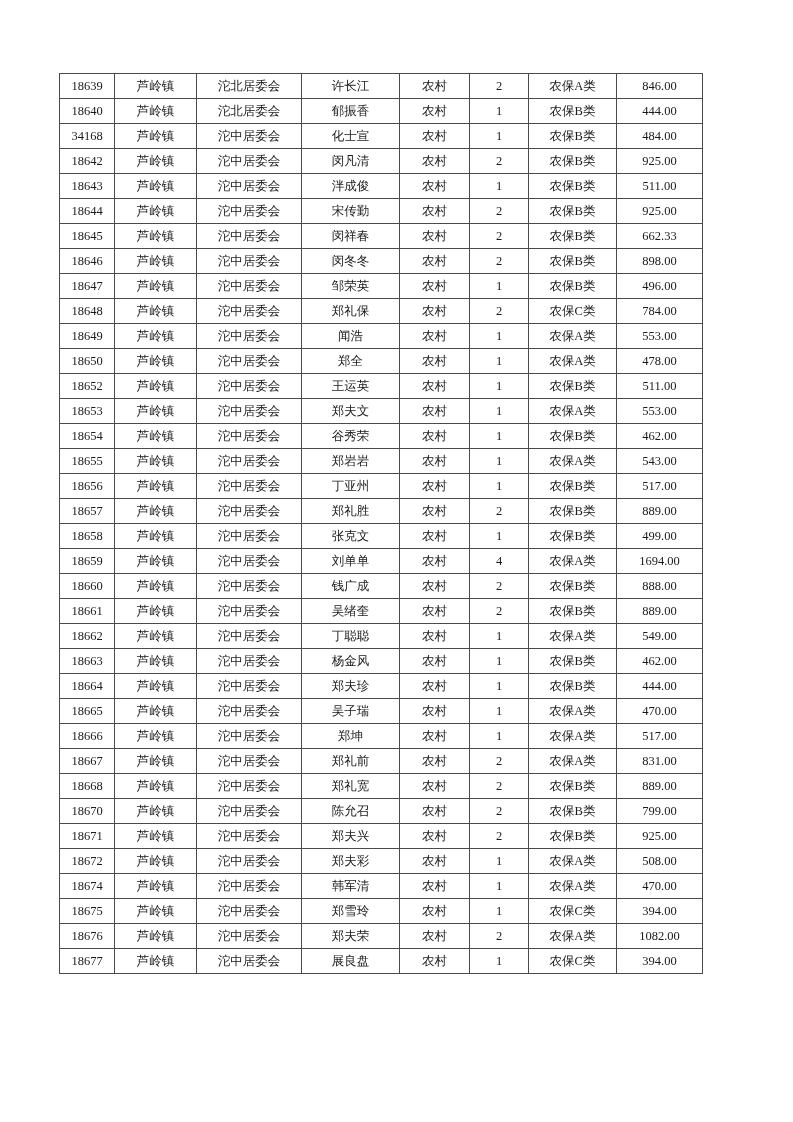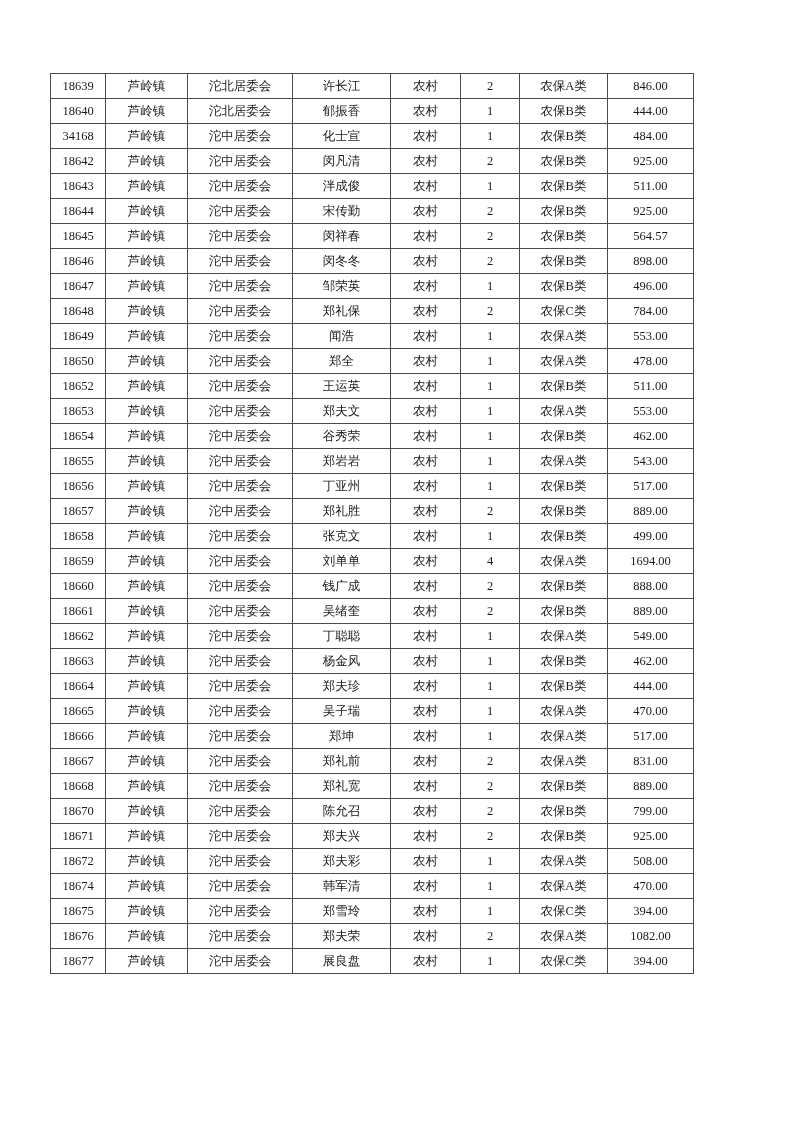--- a/index.html
+++ b/index.html
@@ -11,21 +11,21 @@
     position: relative;
     width: 793px;
     height: 1122px;
     background: #ffffff;
     overflow: hidden;
     font-family: "Liberation Serif", "DejaVu Serif", serif;
     color: #000000;
   }
   table.grid {
     position: absolute;
-    left: 50px;
+    left: 59px;
     top: 73px;
     border-collapse: collapse;
     table-layout: fixed;
   }
   table.grid td {
     border: 1px solid #4a4a4a;
     height: 24px;
     line-height: 24px;
     padding: 0 2px;
     font-size: 12.5px;
@@ -121,21 +121,21 @@
           <td>925.00</td>
         </tr>
         <tr>
           <td>18645</td>
           <td>芦岭镇</td>
           <td>沱中居委会</td>
           <td>闵祥春</td>
           <td>农村</td>
           <td>2</td>
           <td>农保B类</td>
-          <td>564.57</td>
+          <td>662.33</td>
         </tr>
         <tr>
           <td>18646</td>
           <td>芦岭镇</td>
           <td>沱中居委会</td>
           <td>闵冬冬</td>
           <td>农村</td>
           <td>2</td>
           <td>农保B类</td>
           <td>898.00</td>

